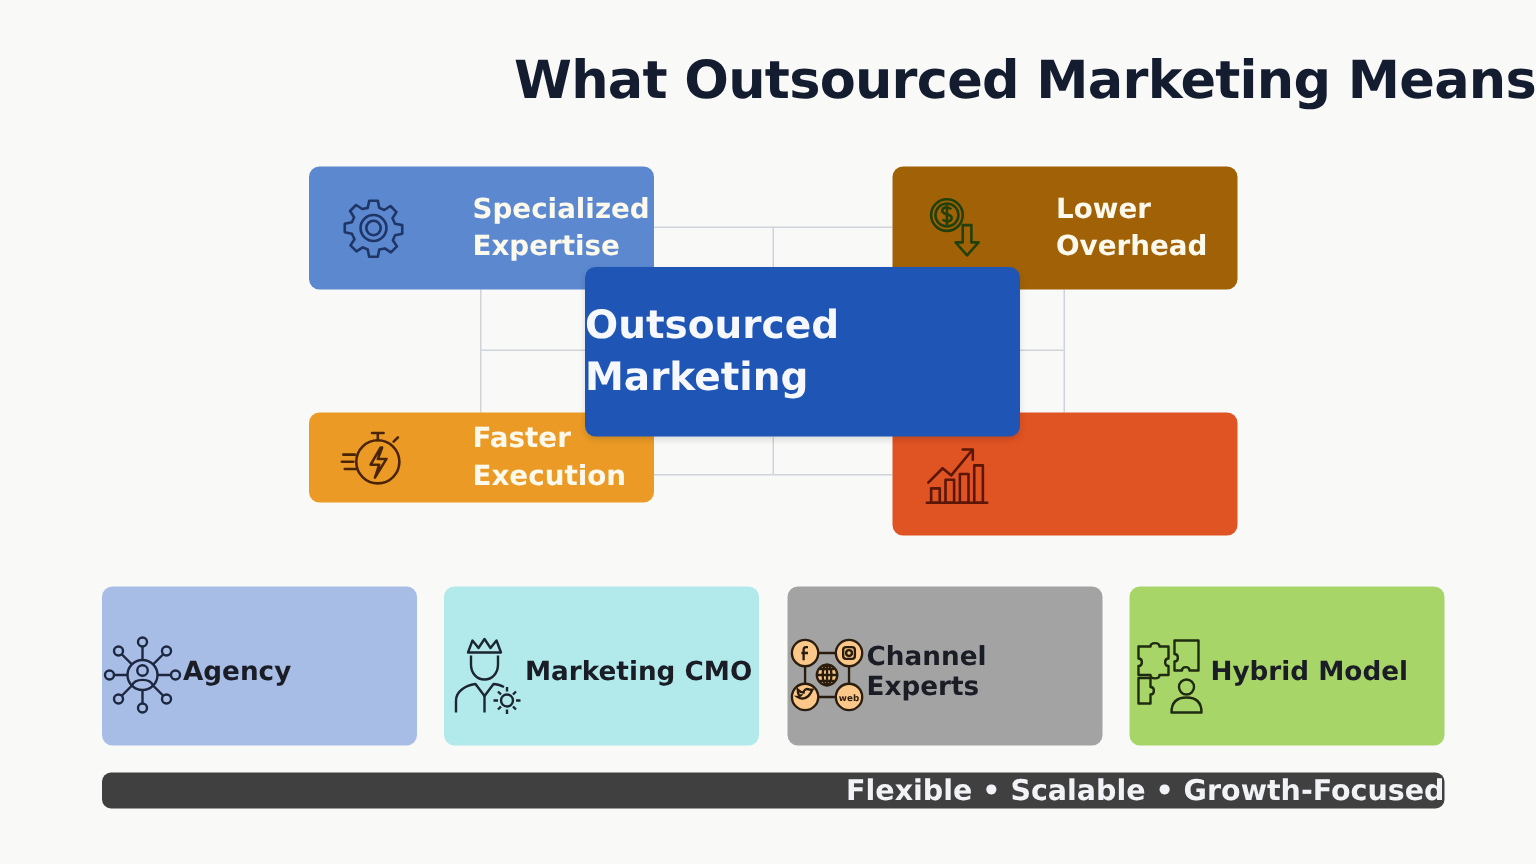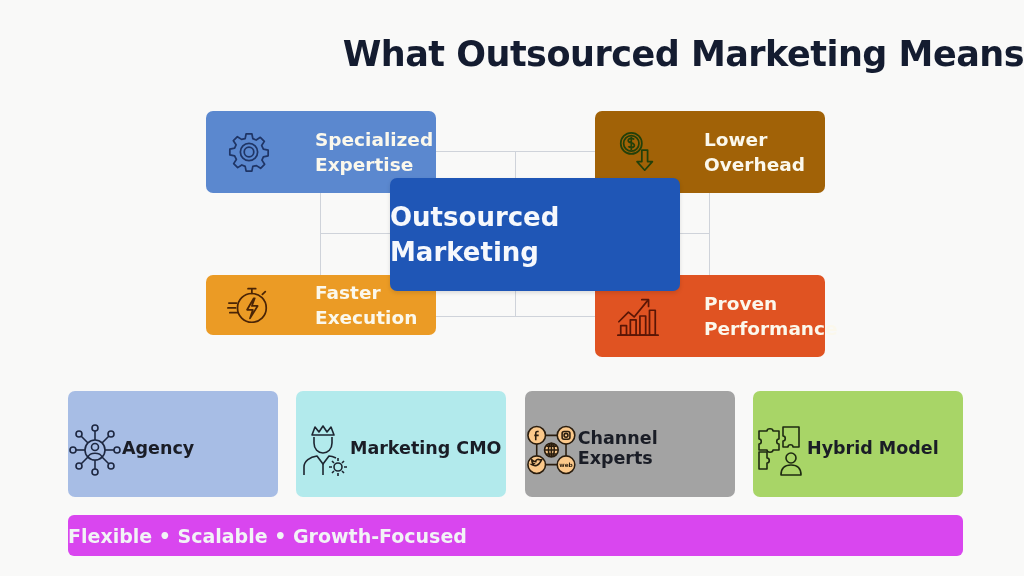--- a/index.html
+++ b/index.html
@@ -35,23 +35,23 @@
   .model {
     position: absolute; top: 391px; width: 210px; height: 106px;
     border-radius: 7px;
     display: flex; flex-direction: row; align-items: center;
     color: #1a1d26; font-weight: bold; font-size: 17.5px;
   }
   .model .icon { width: 54px; height: 54px; margin-top: 12px; }
   .model .icon svg { width: 100%; height: 100%; }
   .model .label { margin-top: 7px; }
   .footer {
-    position: absolute; left: 68px; top: 515px; width: 895px; height: 41px;
-    background: #d946ef; border-radius: 6px;
-    display: flex; align-items: center; justify-content: flex-start;
+    position: absolute; left: 68px; top: 515px; width: 895px; height: 24px;
+    background: #404040; border-radius: 6px;
+    display: flex; align-items: center; justify-content: flex-end;
     color: #f2f3f6; font-weight: bold; font-size: 19px;
   }
 </style>
 </head>
 <body>
 
 <div>
 
   <div class="title">What Outsourced Marketing Means</div>
 
@@ -114,24 +114,20 @@
     <span class="icon">
       <svg viewBox="0 0 48 48" fill="none" stroke="#5a1606" stroke-width="1.8" stroke-linejoin="round" stroke-linecap="round">
         <path d="M3 44h42"></path>
         <rect x="6" y="34" width="6" height="10"></rect>
         <rect x="16" y="28" width="6" height="16"></rect>
         <rect x="26" y="24" width="6" height="20"></rect>
         <rect x="36" y="18" width="6" height="26"></rect>
         <path d="M4 30l10-10 6 5 14-17"></path>
         <path d="M28 7h7v7"></path>
       </svg>
-    </span>
-    <span class="label">
-      <span>Proven</span>
-      <span>Performance</span>
     </span>
   </div>
 
   <div class="center">
     <span>Outsourced</span>
     <span>Marketing</span>
   </div>
 
   <div class="model" style="left:68px;background:#a7bde5;">
     <span class="icon">

